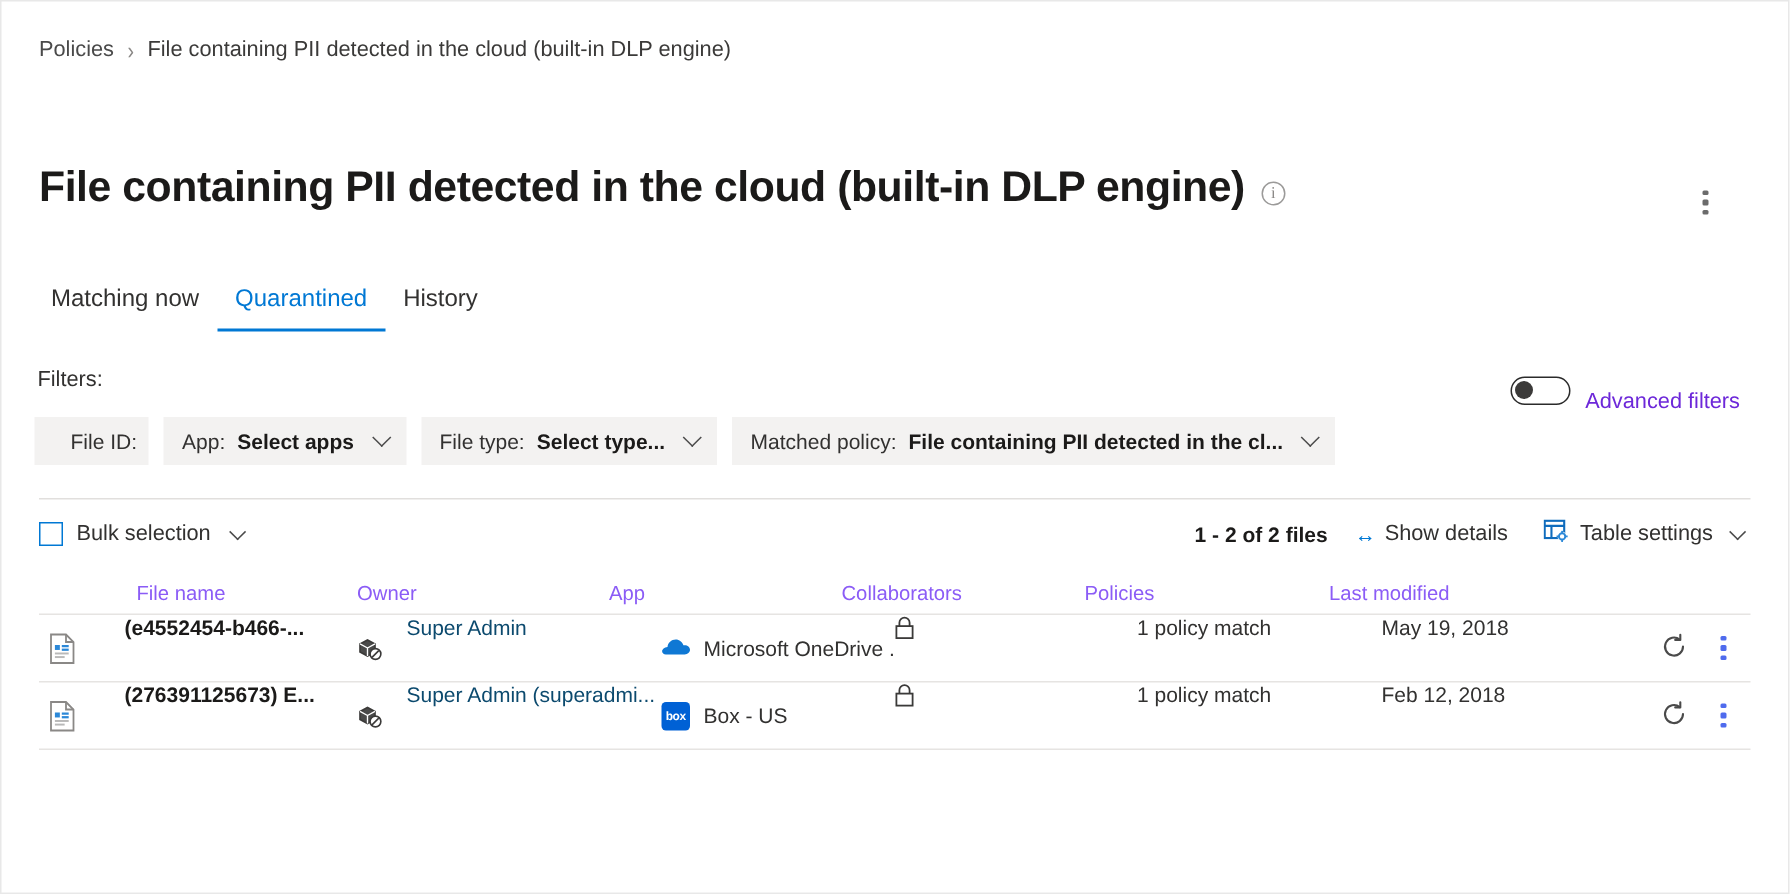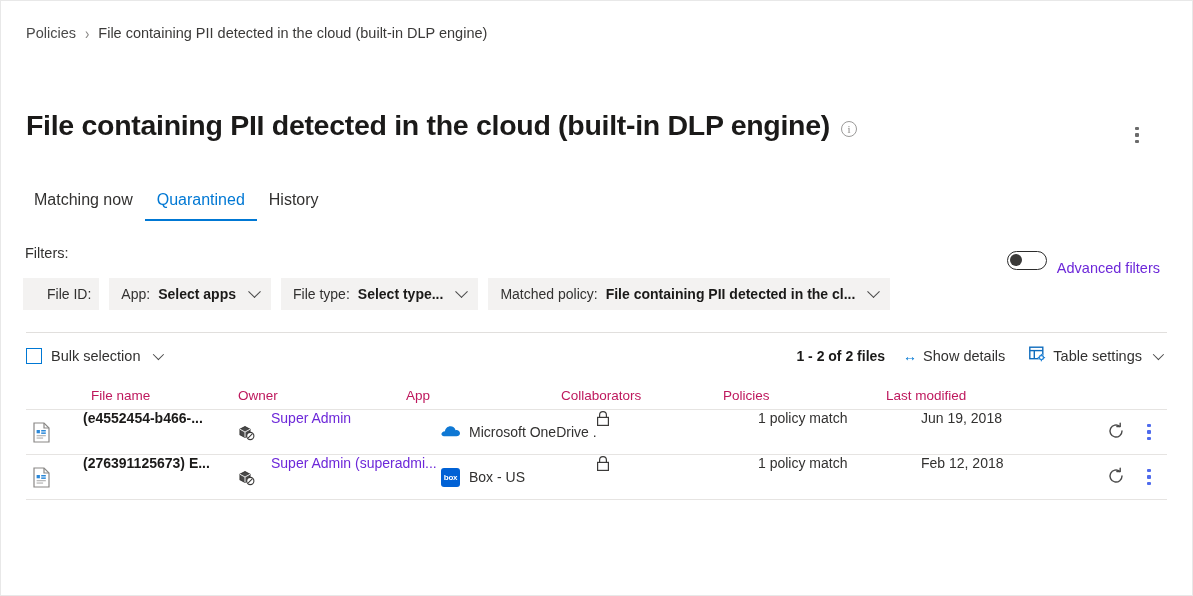--- a/index.html
+++ b/index.html
@@ -176,21 +176,21 @@
   .tbset { margin-left: 12px; }
 
   
   .tbl {
     position: absolute; left: 25px; right: 25px; top: 381px;
   }
   .thead {
     display: flex; align-items: center;
     height: 28px;
     border-bottom: 1px solid #e6e4e2;
-    font-size: 13.5px; color: #be185d;
+    font-size: 13.5px; color: #8b5cf6;
   }
   .trow {
     display: flex; 
     height: 45px;
     border-bottom: 1px solid #e6e4e2;
     font-size: 14px; color: #323130;
   }
   .c-icon  { width: 57px; flex: none; display: flex; align-items: center; padding-left: 7px; }
   .c-name  { width: 155px; flex: none; }
   .c-ownic { width: 33px; flex: none; display: flex; align-items: center; }
@@ -202,21 +202,21 @@
   .c-act   { flex: 1; display: flex; align-items: center; justify-content: flex-end; gap: 14px; padding-right: 8px; }
 
   .hdr-name { width: 212px; flex: none; padding-left: 65px; }
   .hdr-owner{ width: 168px; flex: none; }
   .hdr-app  { width: 155px; flex: none; }
   .hdr-col  { width: 162px; flex: none; }
   .hdr-pol  { width: 163px; flex: none; }
   .hdr-mod  { flex: 1; }
 
   .fname { font-weight: bold; color: #1b1a19; white-space: nowrap; }
-  .ellip { color: #6d28d9; white-space: nowrap; overflow: hidden; }
+  .ellip { color: #0c4a6e; white-space: nowrap; overflow: hidden; }
 
   .doc-icon { width: 17px; height: 21px; flex: none; }
   .own-icon { width: 17px; height: 17px; flex: none; }
   .lock-icon { width: 14px; height: 17px; flex: none; }
   .restore-icon { width: 18px; height: 18px; cursor: pointer; flex: none; }
   .row-kebab {
     width: 20px; height: 22px; cursor: pointer;
     display: flex; flex-direction: column;
     align-items: center; justify-content: center; gap: 3px;
   }
@@ -370,21 +370,21 @@
       </span>
       <span class="app-name">Microsoft OneDrive ...</span>
     </div>
     <div class="c-collab">
       <svg class="lock-icon" viewBox="0 0 14 17" fill="none">
         <path d="M3.6 7.4V5.1a3.4 3.4 0 016.8 0v2.3" stroke="#3b3a39" stroke-width="1.2"></path>
         <rect x="1.6" y="7.4" width="10.8" height="8" stroke="#3b3a39" stroke-width="1.2" fill="#fff"></rect>
       </svg>
     </div>
     <div class="c-pol">1 policy match</div>
-    <div class="c-mod">Jun 19, 2018</div>
+    <div class="c-mod">May 19, 2018</div>
     <div class="c-act">
       <span>
         <svg class="restore-icon" viewBox="0 0 18 18" fill="none">
           <path d="M15 9a6 6 0 11-2.2-4.6" stroke="#4a4a4a" stroke-width="1.4" stroke-linecap="round"></path>
           <path d="M13.2 1.2v3.4H9.8" stroke="#4a4a4a" stroke-width="1.4" stroke-linecap="round" stroke-linejoin="round"></path>
         </svg>
       </span>
       <span class="row-kebab">
         <i></i>
           <i></i>

